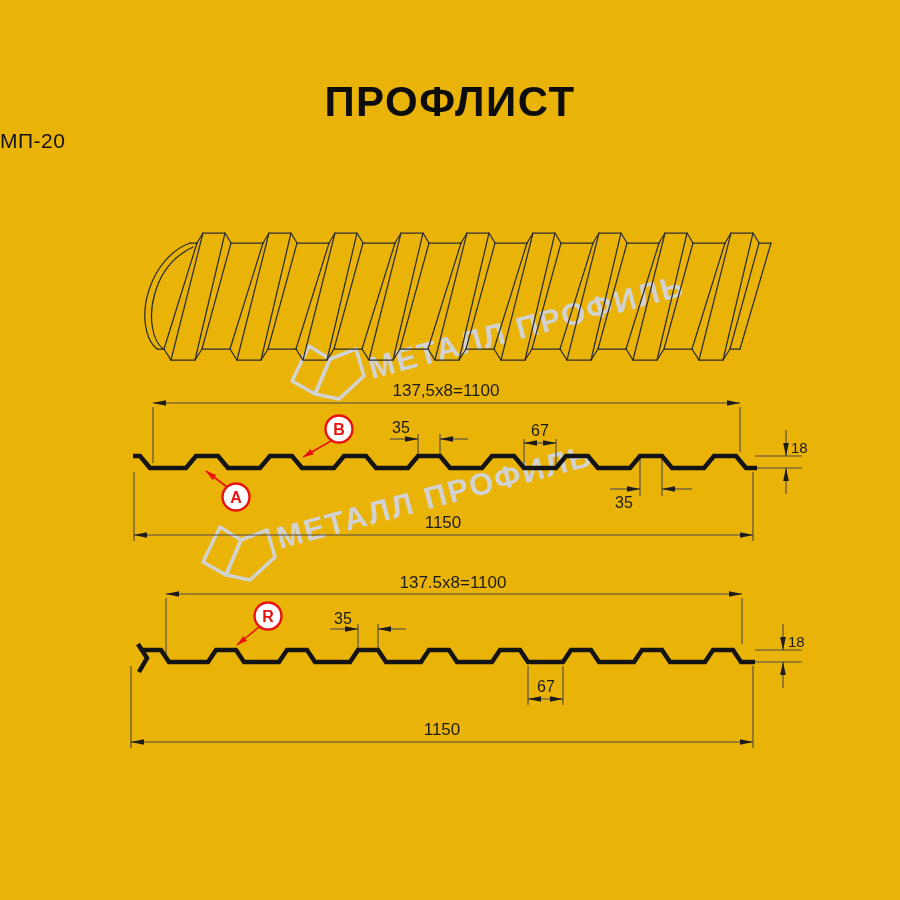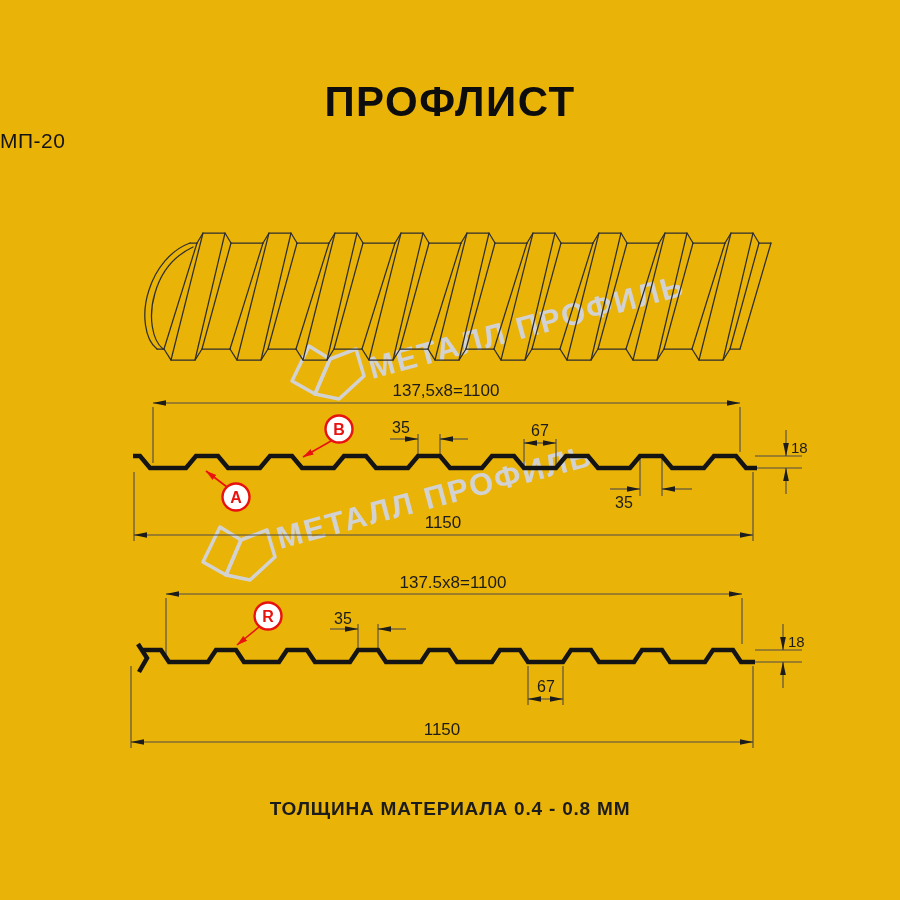--- a/index.html
+++ b/index.html
@@ -219,14 +219,13 @@
       <text class="dimtxt-lg" x="442" y="735" text-anchor="middle">1150</text>
 
       <g>
         <line x1="259" y1="627" x2="237" y2="645" stroke="#e8120f" stroke-width="1.6" marker-end="url(#ar)"></line>
         <circle cx="268" cy="616" r="13.5" fill="#ffffff" stroke="#e8120f" stroke-width="2.4"></circle>
         <text class="redtxt" fill="#e8120f" x="268" y="622" text-anchor="middle">R</text>
       </g>
     </g>
   </svg>
 
-  <div class="footer">ТОЛЩИНА МАТЕРИАЛА 0.4 - 0.8 ММ</div>
 </div>
 
 </body></html>

